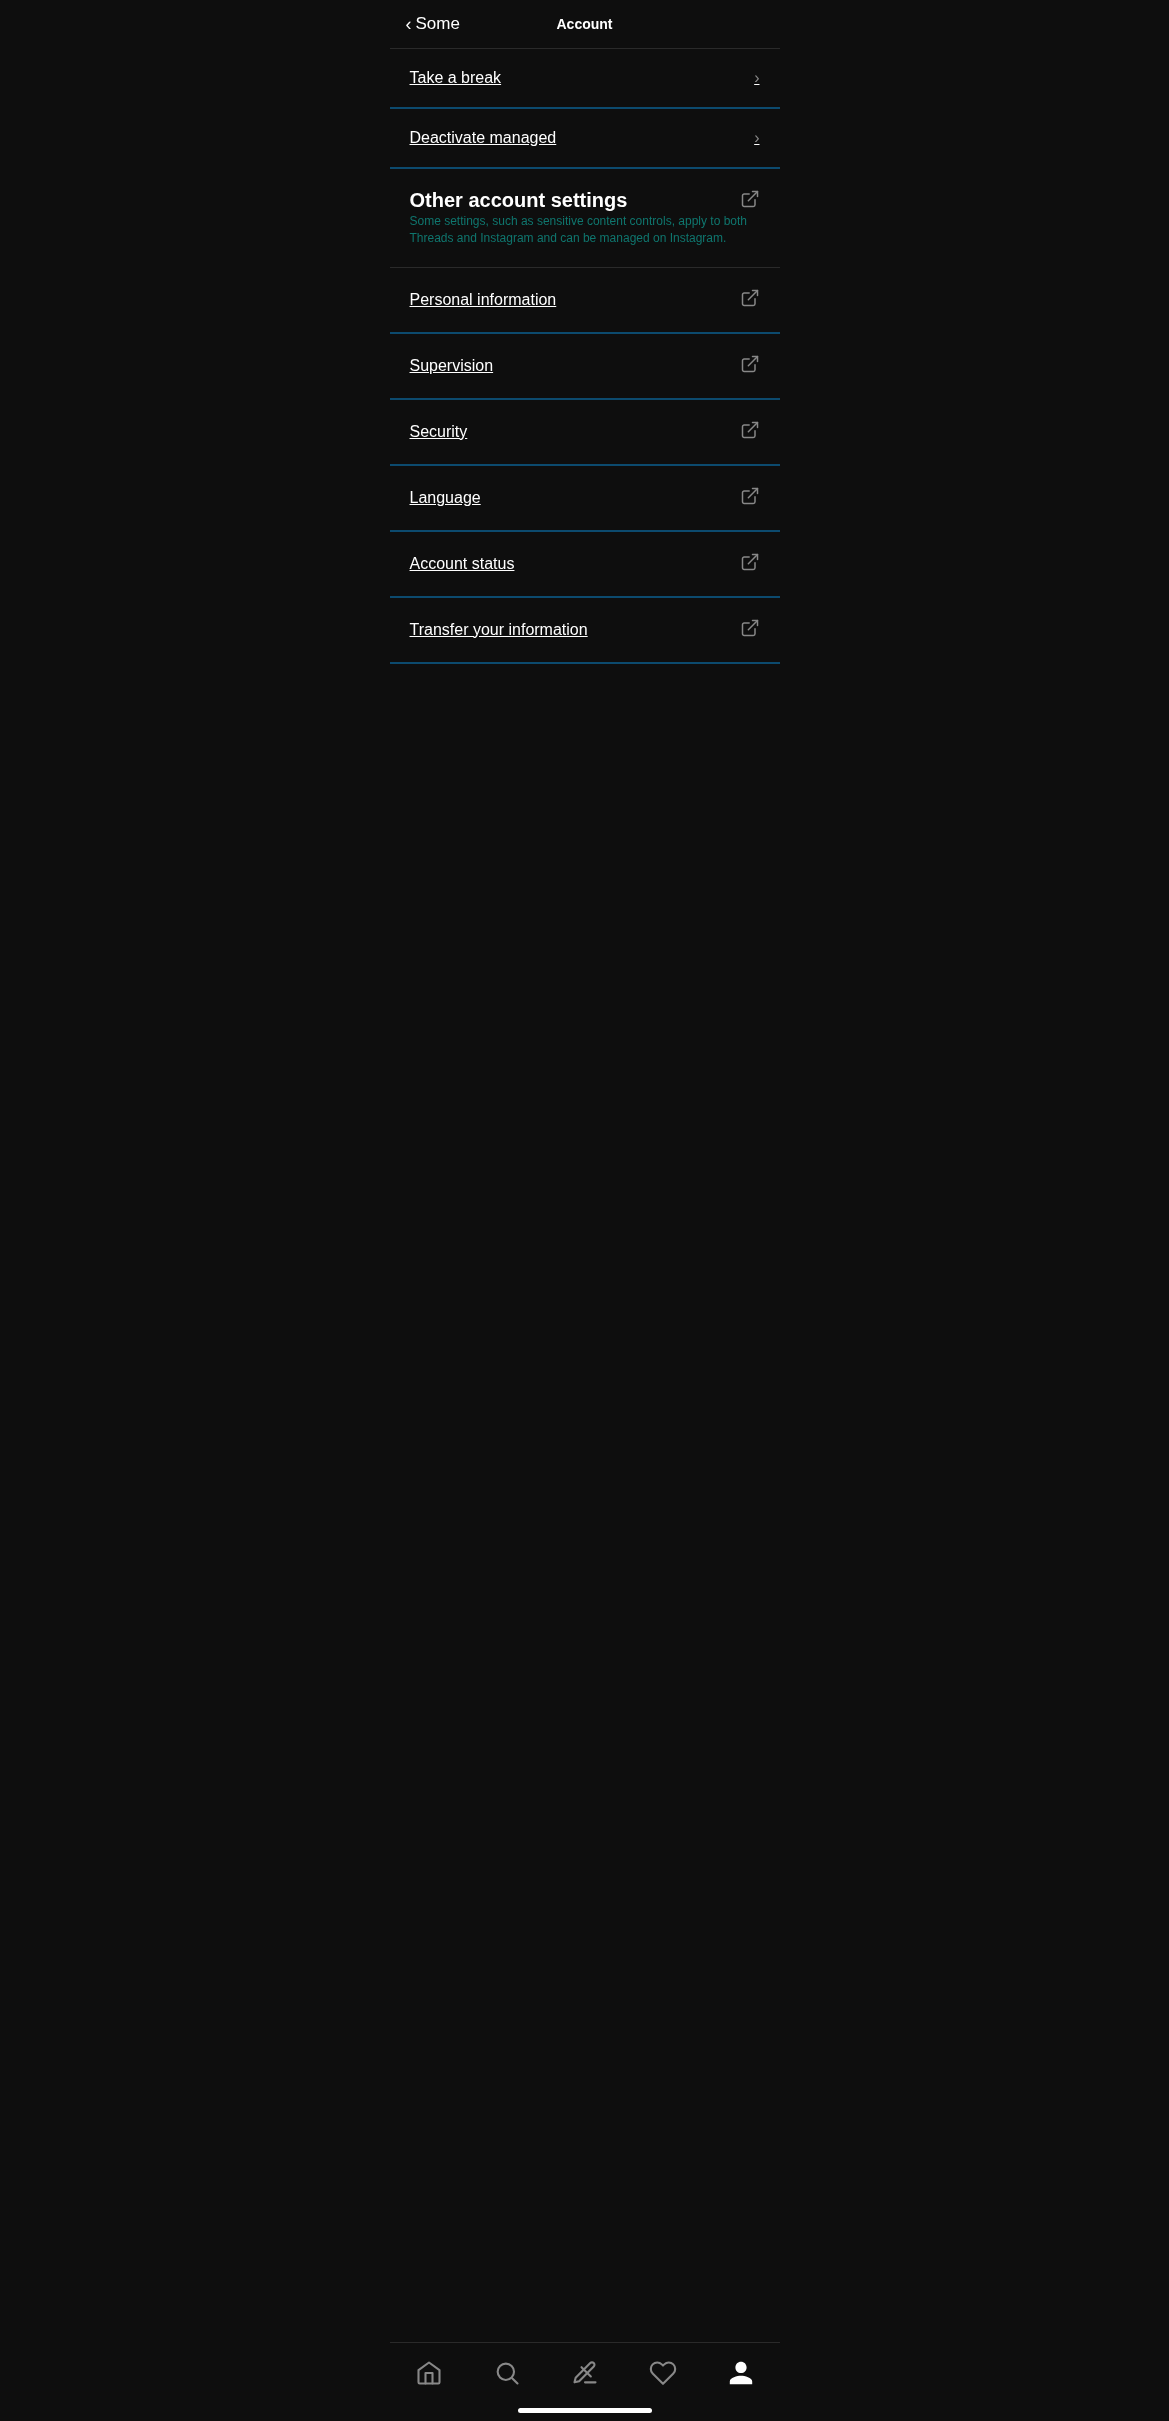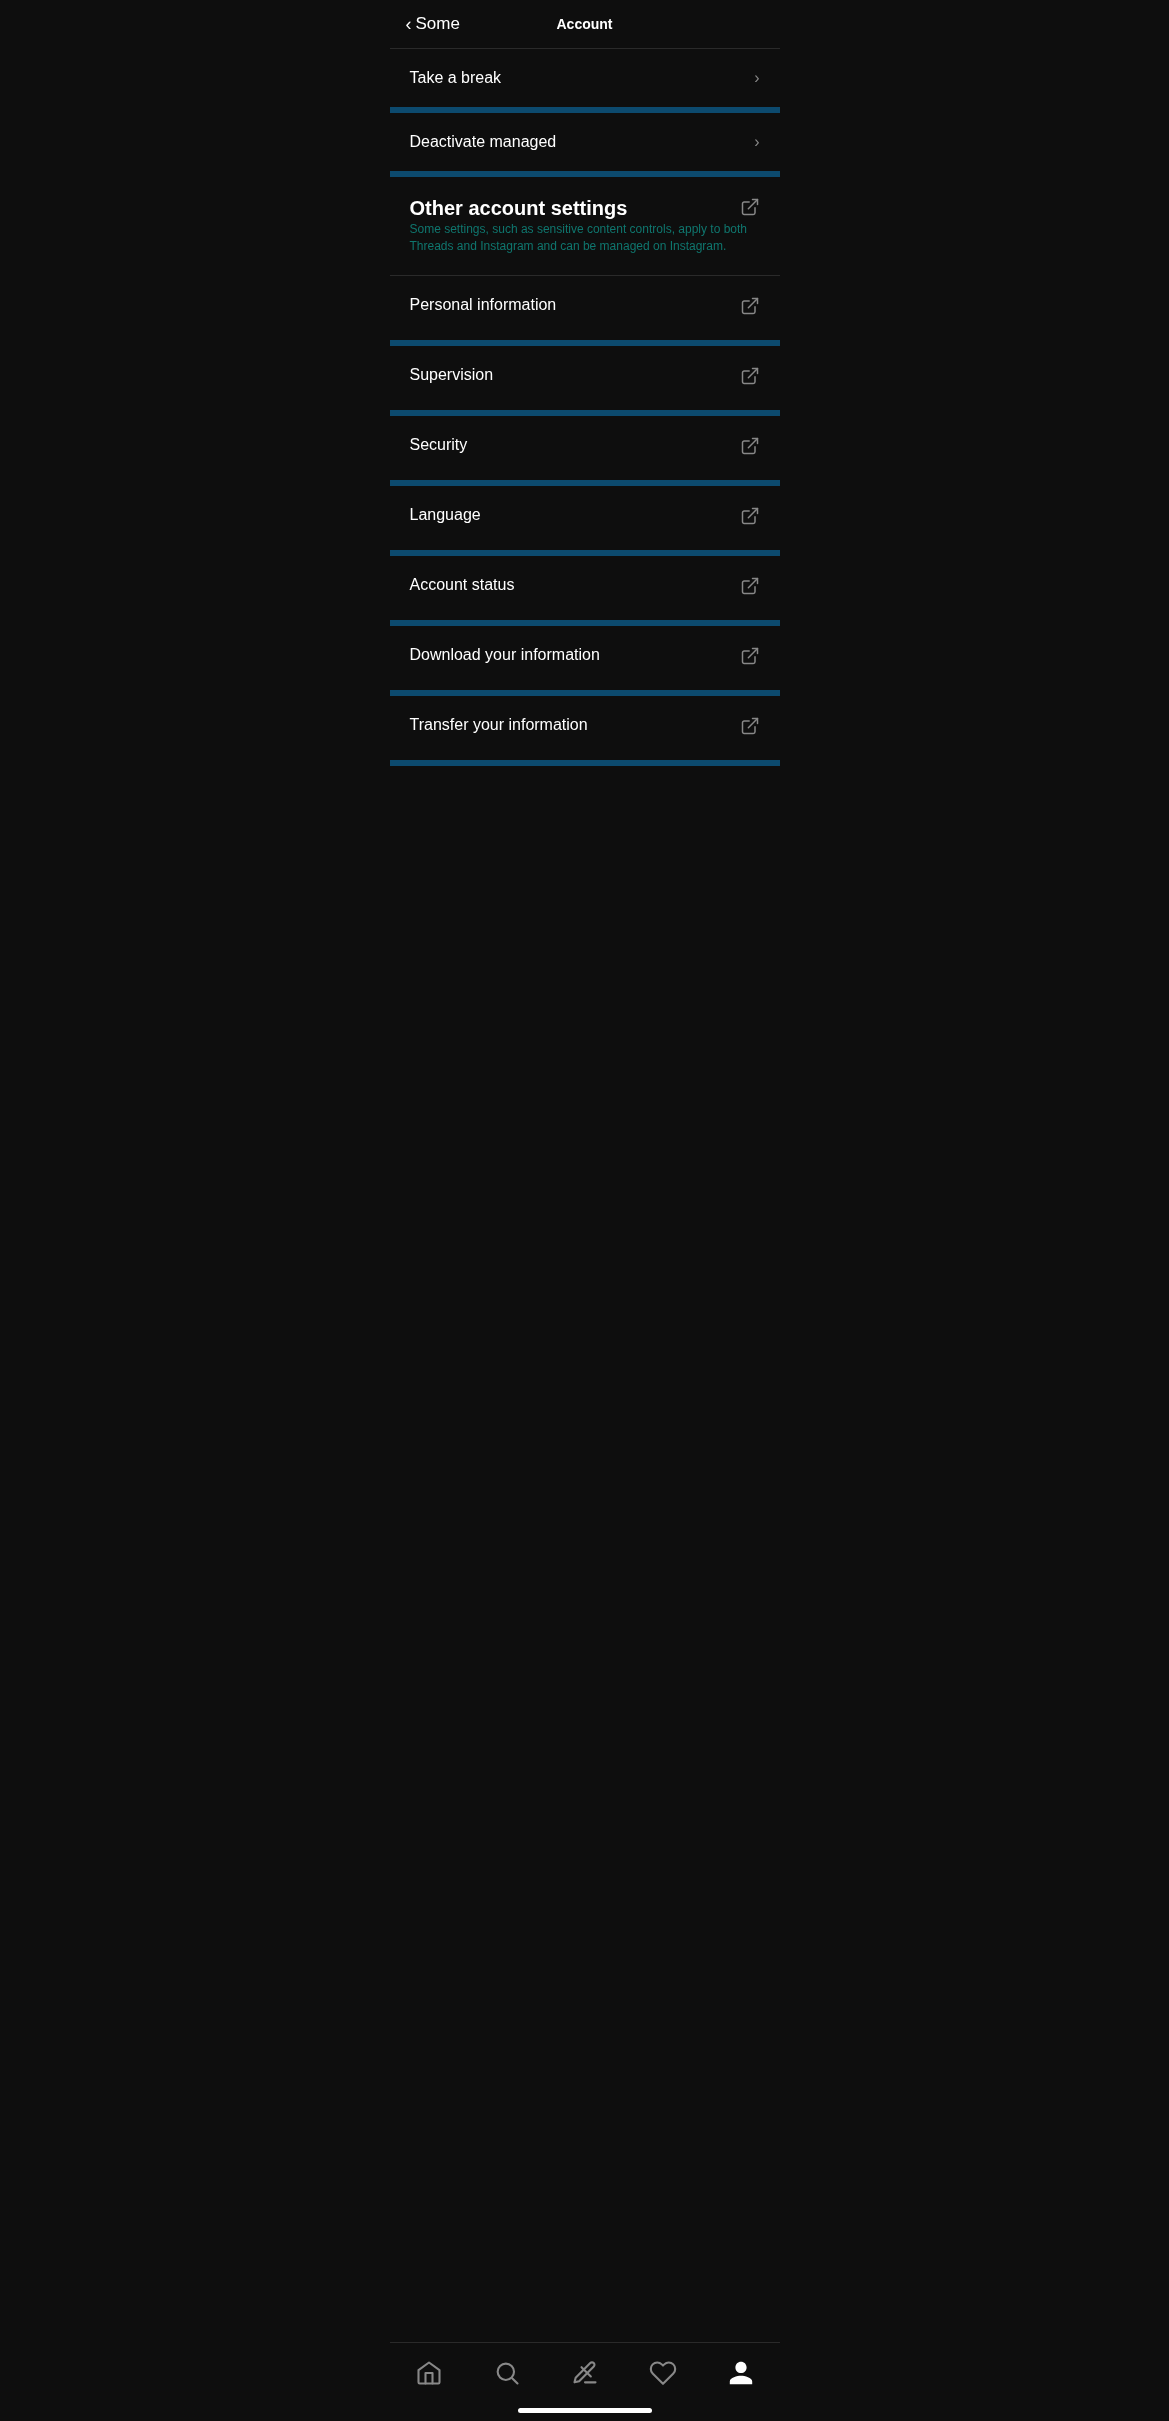--- a/index.html
+++ b/index.html
@@ -54,24 +54,26 @@
       color: #ffffff;
     }
 
     
     .menu-list {
       list-style: none;
     }
 
     .menu-item {
       display: flex;
+      align-items: center;
       justify-content: space-between;
       padding: 20px 20px;
-      border-bottom: 6px solid #0c4a6e;
+      border-bottom: 2px solid #0c4a6e;
       cursor: pointer;
+      text-decoration: underline;
     }
 
     .menu-item-label {
       font-size: 16px;
       color: #ffffff;
       flex: 1;
     }
 
     .menu-item-icon {
       flex-shrink: 0;
@@ -243,30 +245,20 @@
     <span class="menu-item-label">Account status</span>
     <span class="menu-item-icon">
       <svg class="external-link-icon" viewBox="0 0 24 24" fill="none" stroke="currentColor" stroke-width="1.8" stroke-linecap="round" stroke-linejoin="round">
         <path d="M18 13v6a2 2 0 0 1-2 2H5a2 2 0 0 1-2-2V8a2 2 0 0 1 2-2h6"></path>
         <polyline points="15 3 21 3 21 9"></polyline>
         <line x1="10" y1="14" x2="21" y2="3"></line>
       </svg>
     </span>
   </li>
   <li class="menu-item">
-    <span class="menu-item-label">Download your information</span>
-    <span class="menu-item-icon">
-      <svg class="external-link-icon" viewBox="0 0 24 24" fill="none" stroke="currentColor" stroke-width="1.8" stroke-linecap="round" stroke-linejoin="round">
-        <path d="M18 13v6a2 2 0 0 1-2 2H5a2 2 0 0 1-2-2V8a2 2 0 0 1 2-2h6"></path>
-        <polyline points="15 3 21 3 21 9"></polyline>
-        <line x1="10" y1="14" x2="21" y2="3"></line>
-      </svg>
-    </span>
-  </li>
-  <li class="menu-item">
     <span class="menu-item-label">Transfer your information</span>
     <span class="menu-item-icon">
       <svg class="external-link-icon" viewBox="0 0 24 24" fill="none" stroke="currentColor" stroke-width="1.8" stroke-linecap="round" stroke-linejoin="round">
         <path d="M18 13v6a2 2 0 0 1-2 2H5a2 2 0 0 1-2-2V8a2 2 0 0 1 2-2h6"></path>
         <polyline points="15 3 21 3 21 9"></polyline>
         <line x1="10" y1="14" x2="21" y2="3"></line>
       </svg>
     </span>
   </li>
 </ul>

